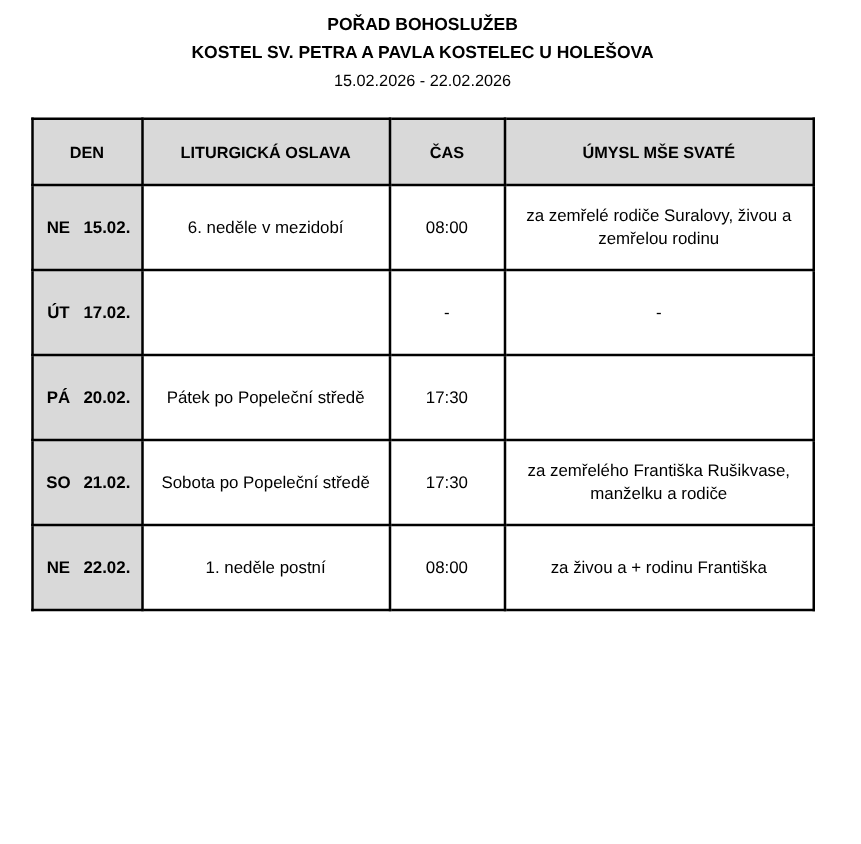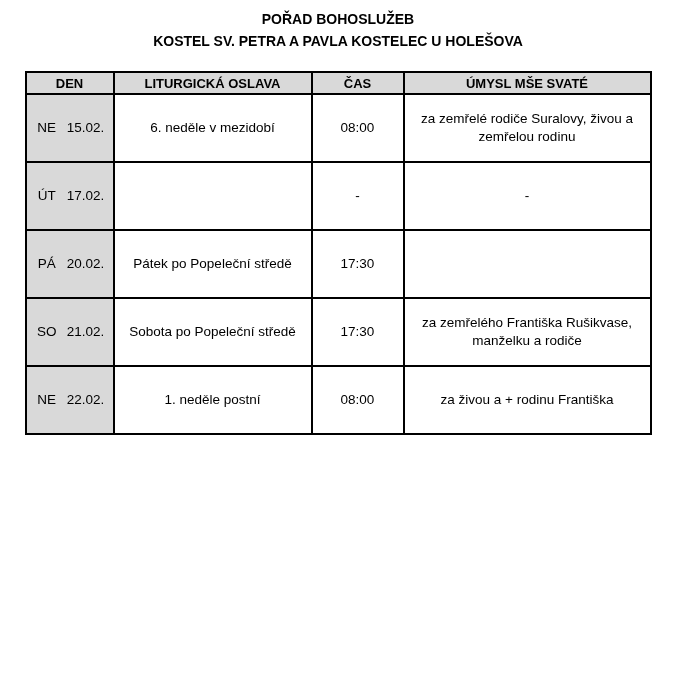--- a/index.html
+++ b/index.html
@@ -48,54 +48,55 @@
     border: 2px solid #000;
     padding: 2px 6px;
     text-align: center;
     vertical-align: middle;
   }
   table.schedule th {
     background: #d9d9d9;
     font-size: 13px;
     font-weight: bold;
     height: 22px;
-    padding: 2px 4px;
+    padding: 18px 4px;
   }
   table.schedule td {
     height: 68px;
     font-size: 13.5px;
     line-height: 1.35;
   }
   col.c-den    { width: 88px; }
   col.c-oslava { width: 198px; }
   col.c-cas    { width: 92px; }
   col.c-umysl  { width: 247px; }
   td.den {
     background: #d9d9d9;
-    font-weight: normal;
+    font-weight: bold;
     text-align: left;
     padding-left: 7px;
     white-space: nowrap;
   }
   td.den .day-abbr {
     display: inline-block;
     min-width: 24px;
   }
   td.den .day-date {
     margin-left: 8px;
   }
 </style>
 </head>
 <body>
 
 <div class="page">
 
   <div class="titles">
     <p class="title-line1">POŘAD BOHOSLUŽEB</p>
     <p class="title-line2">KOSTEL SV. PETRA A PAVLA KOSTELEC U HOLEŠOVA</p>
+    <p class="title-line3">15.02.2026 - 22.02.2026</p>
   </div>
 
   <table class="schedule">
     <colgroup>
       <col class="c-den">
       <col class="c-oslava">
       <col class="c-cas">
       <col class="c-umysl">
     </colgroup>
     <thead>

